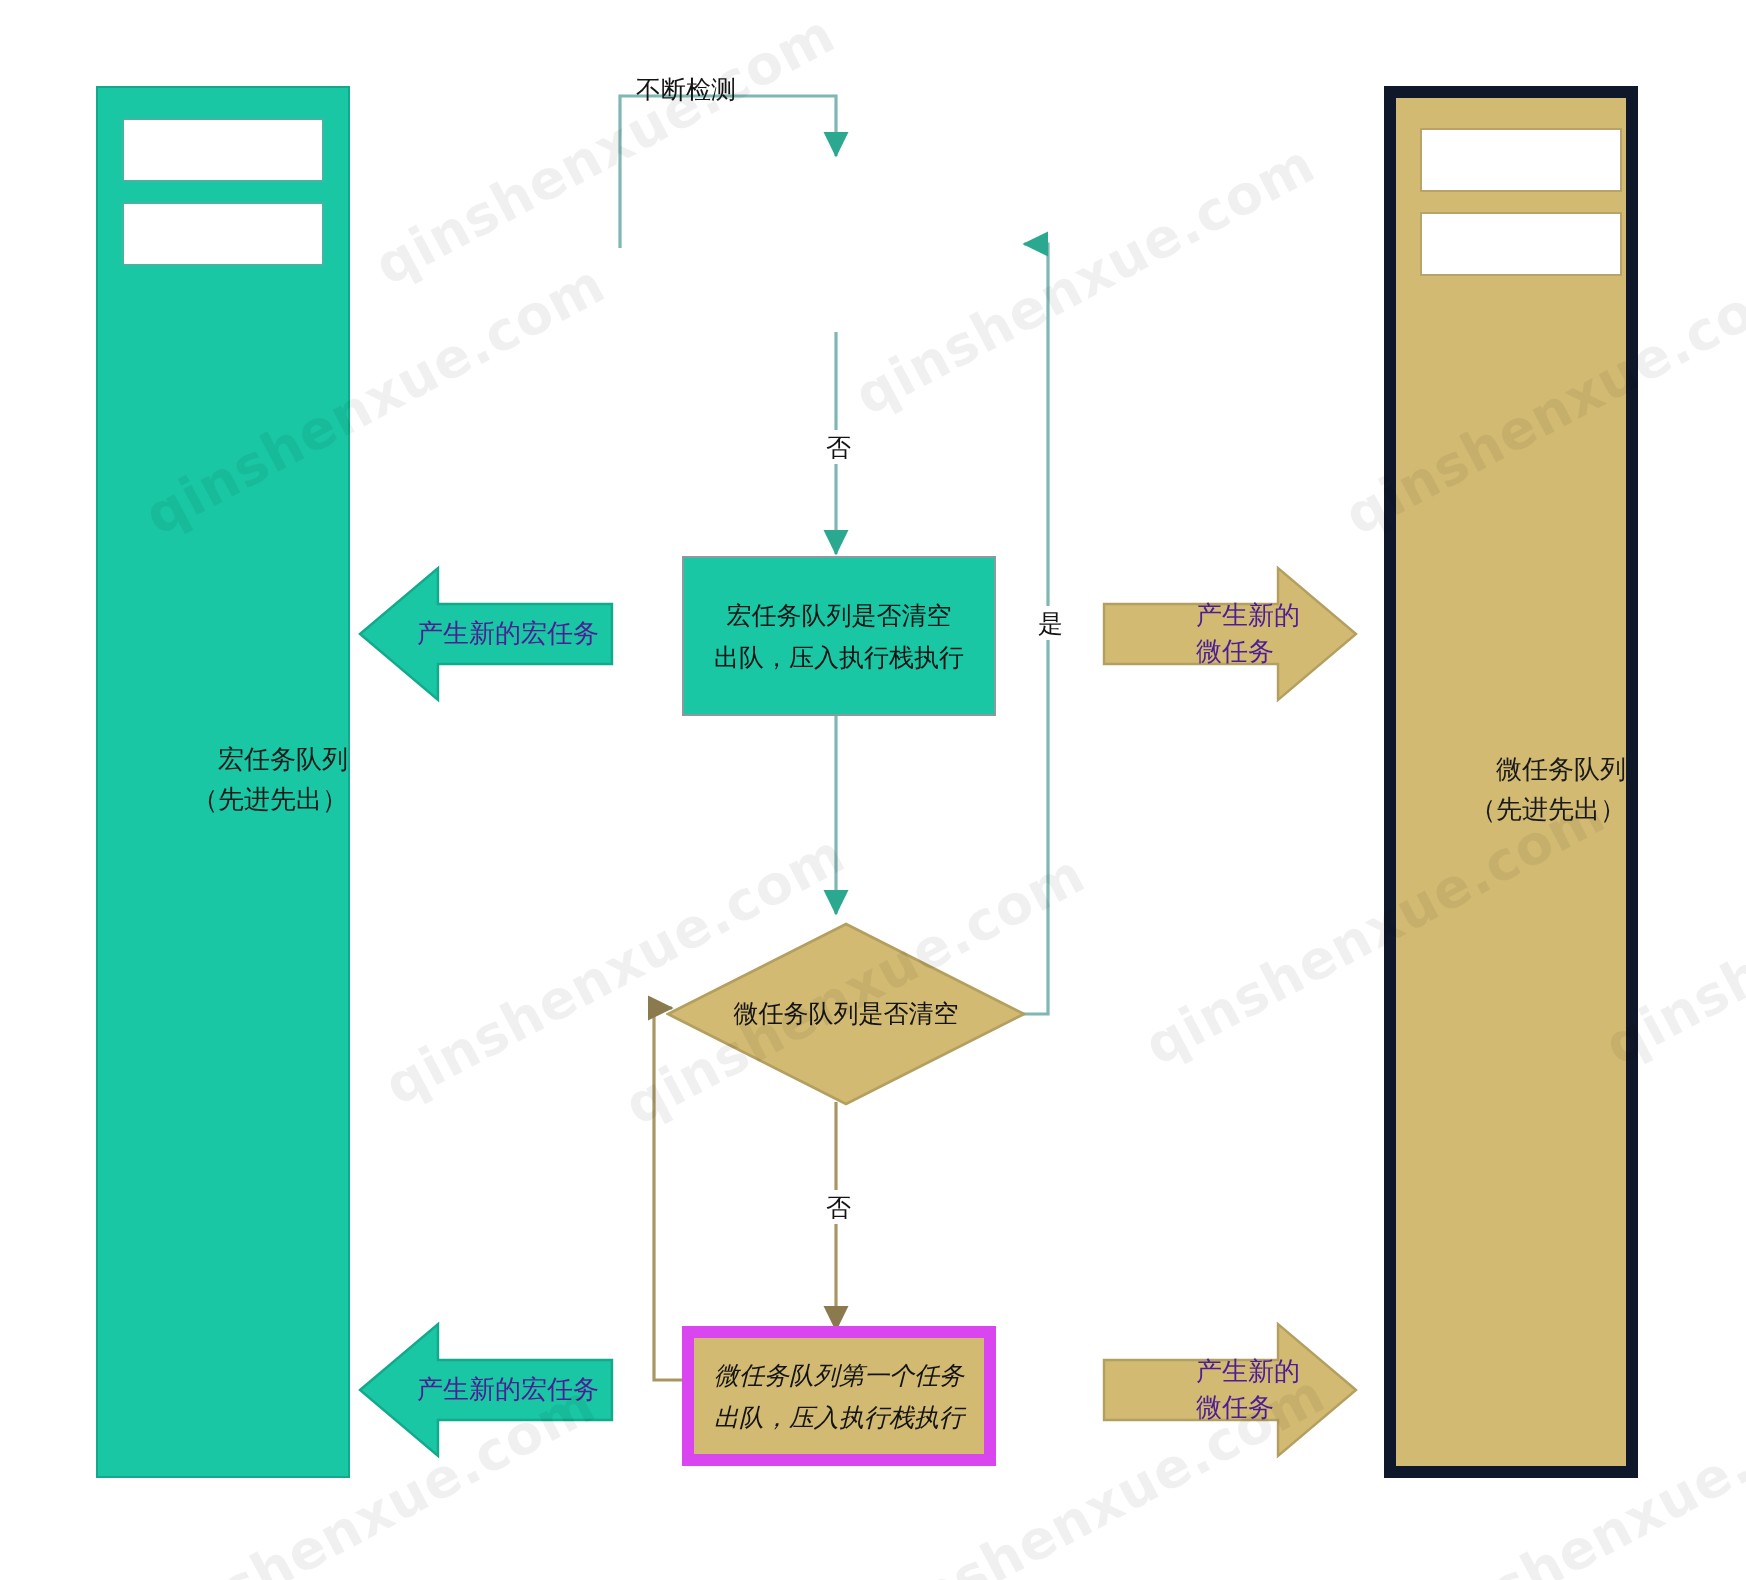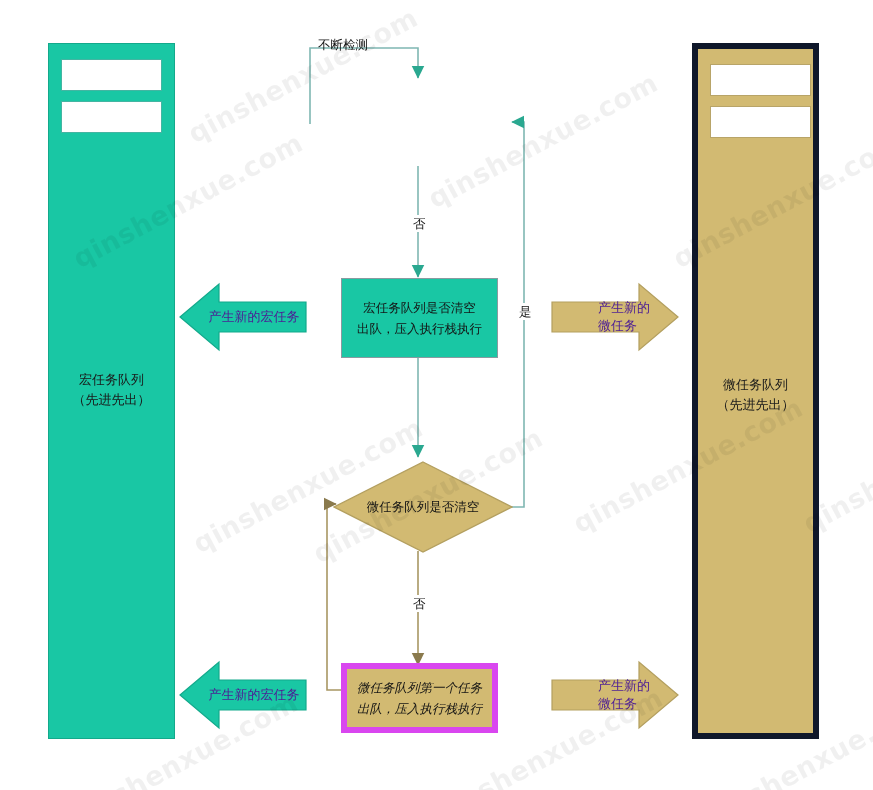--- a/index.html
+++ b/index.html
@@ -45,26 +45,25 @@
   }
   .queue-bar .slot {
     position: absolute;
     background: #ffffff;
     box-sizing: border-box;
   }
   .queue-bar .qlabel {
     position: absolute;
     left: 0;
     right: 0;
-    text-align: center;
+    text-align: right;
     font-size: 13px;
     color: #1a1a1a;
     line-height: 20px;
     white-space: pre-line;
-    font-family: Liberation Mono, monospace;
   }
   .bar-green {
     background: #19c7a4;
     border: 1px solid #13a98b;
   }
   .bar-green .slot { border: 1px solid #44b5a2; }
   .bar-tan {
     background: #d2ba72;
     border: 6px solid #0f172a;
   }

